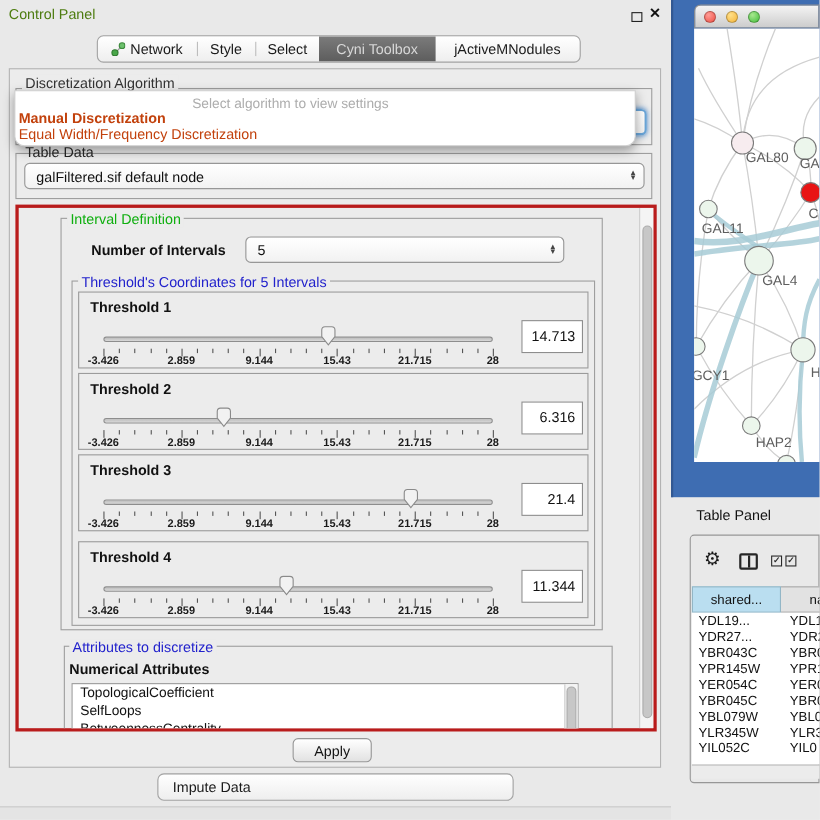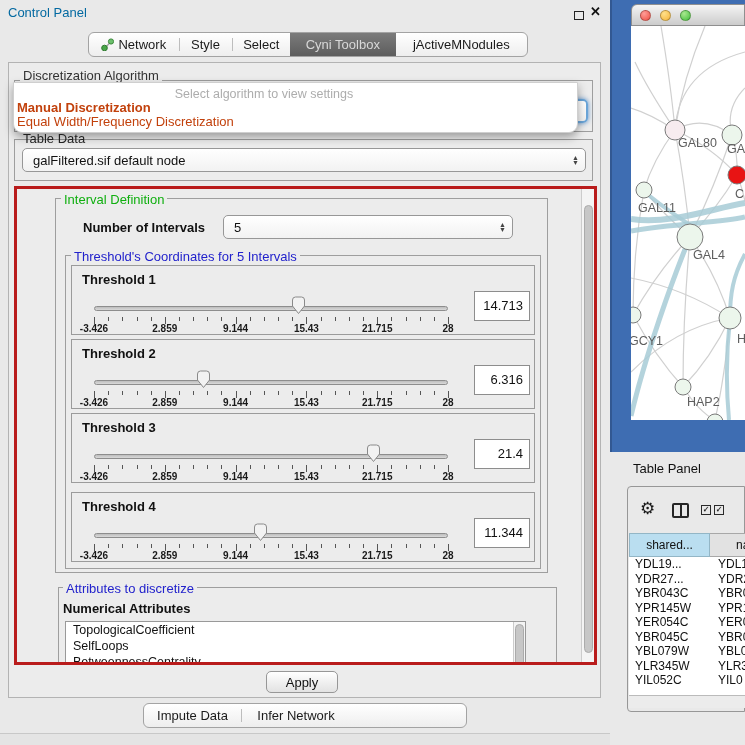--- a/index.html
+++ b/index.html
@@ -1,21 +1,21 @@
 <!DOCTYPE html>
 <html><head>
 <meta charset="utf-8">
 <style>
   * { margin:0; padding:0; box-sizing:border-box; }
   html,body { width:745px; height:745px; overflow:hidden; background:#e9e9e9;
     font-family:"Liberation Sans", sans-serif; color:#111; }
   .abs { position:absolute; }
 
   
-  #cp-title { left:8px; top:5px; font-size:13px; color:#0369a1; }
+  #cp-title { left:8px; top:5px; font-size:13px; color:#4d7c0f; }
   #float-icon { left:574px; top:11px; width:10px; height:9px; border:1.6px solid #222; }
   #close-icon { left:590px; top:4px; font-size:13px; font-weight:bold; color:#111; }
 
   .tabstrip { display:flex; border:1px solid #a3a3a3; border-radius:6px; overflow:hidden;
     background:linear-gradient(#ffffff,#eeeeee); height:25px; }
   .tab { display:flex; align-items:center; justify-content:center; font-size:13px;
     color:#1a1a1a; height:100%; position:relative; }
   .tab.sel { background:linear-gradient(#7b7b7b,#5d5d5d); color:#d8d8d8; }
   .tab:not(.sel)+.tab:not(.sel)::before { content:""; position:absolute; left:0; top:5px;
     bottom:5px; width:1px; background:#bdbdbd; }
@@ -350,23 +350,20 @@
   <div class="vscroll" style="right:0;top:0;width:13px;height:100%;">
     <div class="vthumb" style="left:2px;top:16px;width:9px;height:448px;"></div>
   </div>
 </div>
 
 <div class="abs" id="apply-btn">Apply</div>
 <div class="abs tabstrip" id="bottom-tabs">
     <div class="tab" style="width: 97px;">
       <span>Impute Data</span>
     </div>
-    <div class="tab" style="width: 110px;">
-      <span>Infer Network</span>
-    </div>
   </div>
 <div class="abs" id="bottom-line"></div>
 
 <div class="abs" id="blue-frame"></div>
 <div class="abs" id="mac-titlebar">
   <div class="traffic" style="background:radial-gradient(circle at 35% 30%, #ff9d97, #ee4f43);"></div>
   <div class="traffic" style="background:radial-gradient(circle at 35% 30%, #ffe08a, #f5b53a);"></div>
   <div class="traffic" style="background:radial-gradient(circle at 35% 30%, #a8e88f, #43bf3c);"></div>
 </div>
 <div class="abs" id="net-canvas"><svg width="114" height="394">

